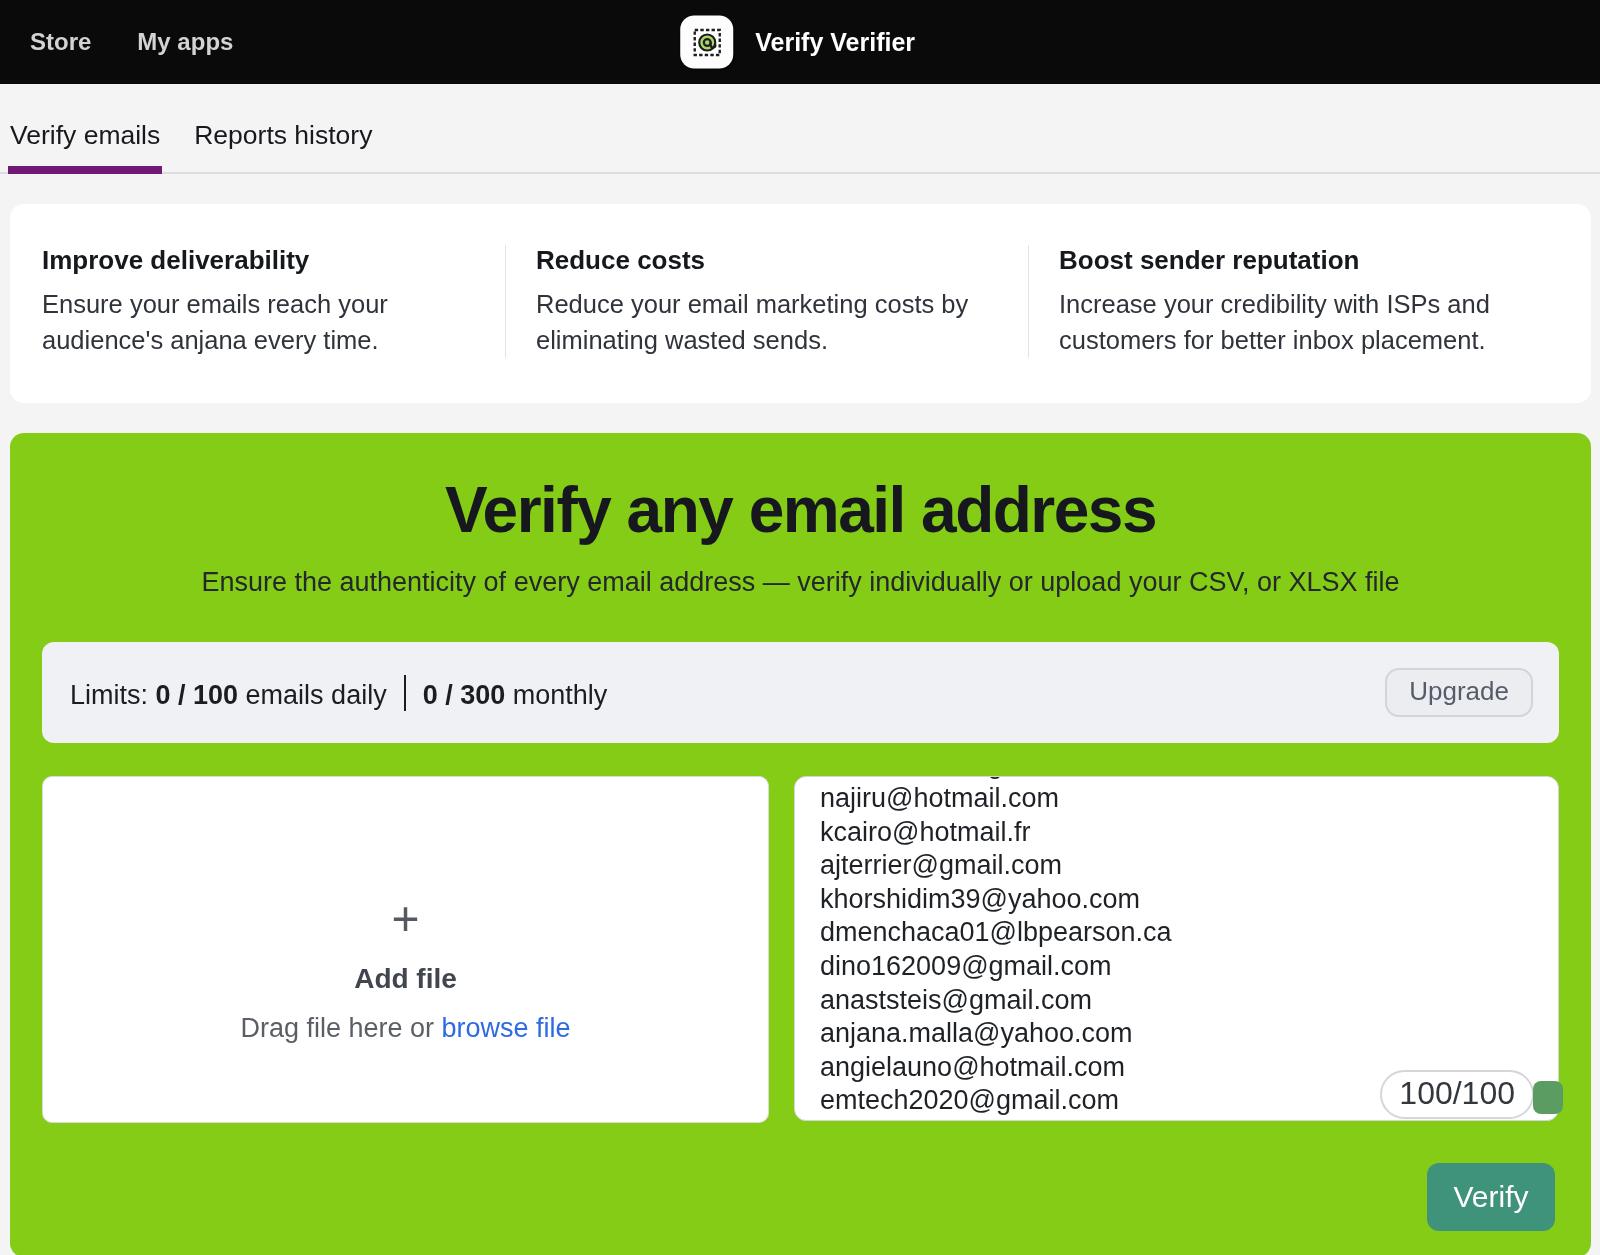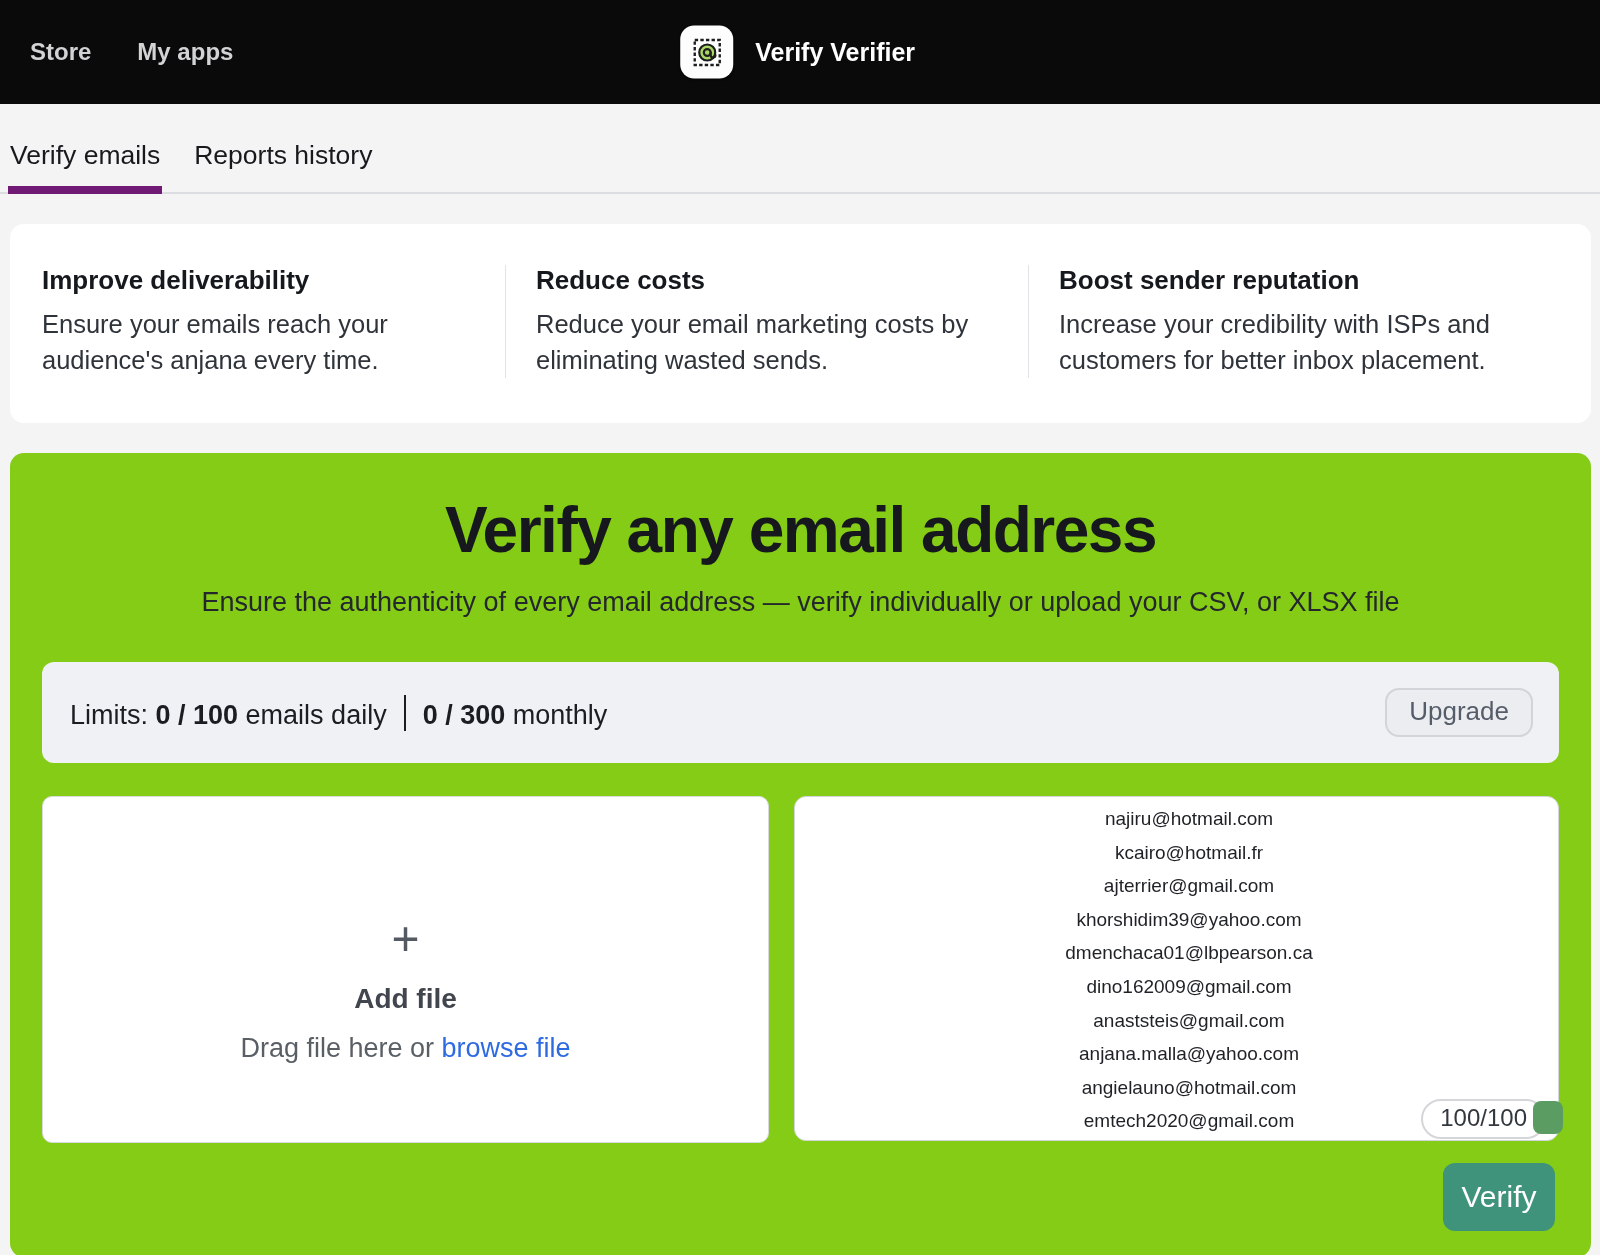--- a/index.html
+++ b/index.html
@@ -7,21 +7,21 @@
   body {
     background:#f4f4f5;
     font-family:"Liberation Sans", sans-serif;
     color:#1c1f24;
     overflow:hidden;
   }
 
   
   .topbar {
     position:relative;
-    height:104px;
+    height:84px;
     background:#0a0a0b;
     display:flex;
     align-items:center;
     padding-left:30px;
   }
   .topbar-nav { display:flex; gap:46px; }
   .topbar-link {
     color:#d2d3d5;
     font-size:24px;
     font-weight:600;
@@ -181,64 +181,64 @@
     height:345px;
     border:1px solid #d3d5da;
     border-radius:12px;
     background:#ffffff;
   }
   .email-scroll {
     height:100%;
     overflow:hidden;
     border-radius:12px;
     padding-left:25px;
-    font-size:19px;
+    font-size:27px;
     line-height:33.6px;
     color:#1e2126;
-    text-align:center;
   }
   .email-line { white-space:nowrap; }
   .email-line.clipped { margin-top:-29px; margin-left:140px; }
   .count-badge {
     position:absolute;
-    right:12px; bottom:1px;
+    right:24px; bottom:1px;
     background:#ffffff;
     border:2px solid #d4d6da;
     border-radius:999px;
     padding:3px 17px 5px 17px;
-    font-size:24px;
+    font-size:32px;
     color:#33383f;
   }
   .scroll-thumb {
     position:absolute;
     right:-5px; bottom:6px;
     width:30px; height:33px;
     background:#5b9c63;
     border-radius:8px;
     cursor:pointer;
   }
 
   
   .verify-row {
     margin-top:20px;
     display:flex;
     justify-content:flex-end;
     padding-right:4px;
   }
   .verify-btn {
-    width:112px;
+    width:128px;
     height:68px;
     background:#3f937b;
     border:none;
     border-radius:12px;
     color:#ffffff;
     font-size:30px;
     font-weight:500;
     cursor:pointer;
     font-family:inherit;
+    margin-top:20px;
   }
 </style>
 </head>
 <body>
 
 <header class="topbar">
   <nav class="topbar-nav">
     <span class="topbar-link">Store</span>
     <span class="topbar-link">My apps</span>
   </nav>

